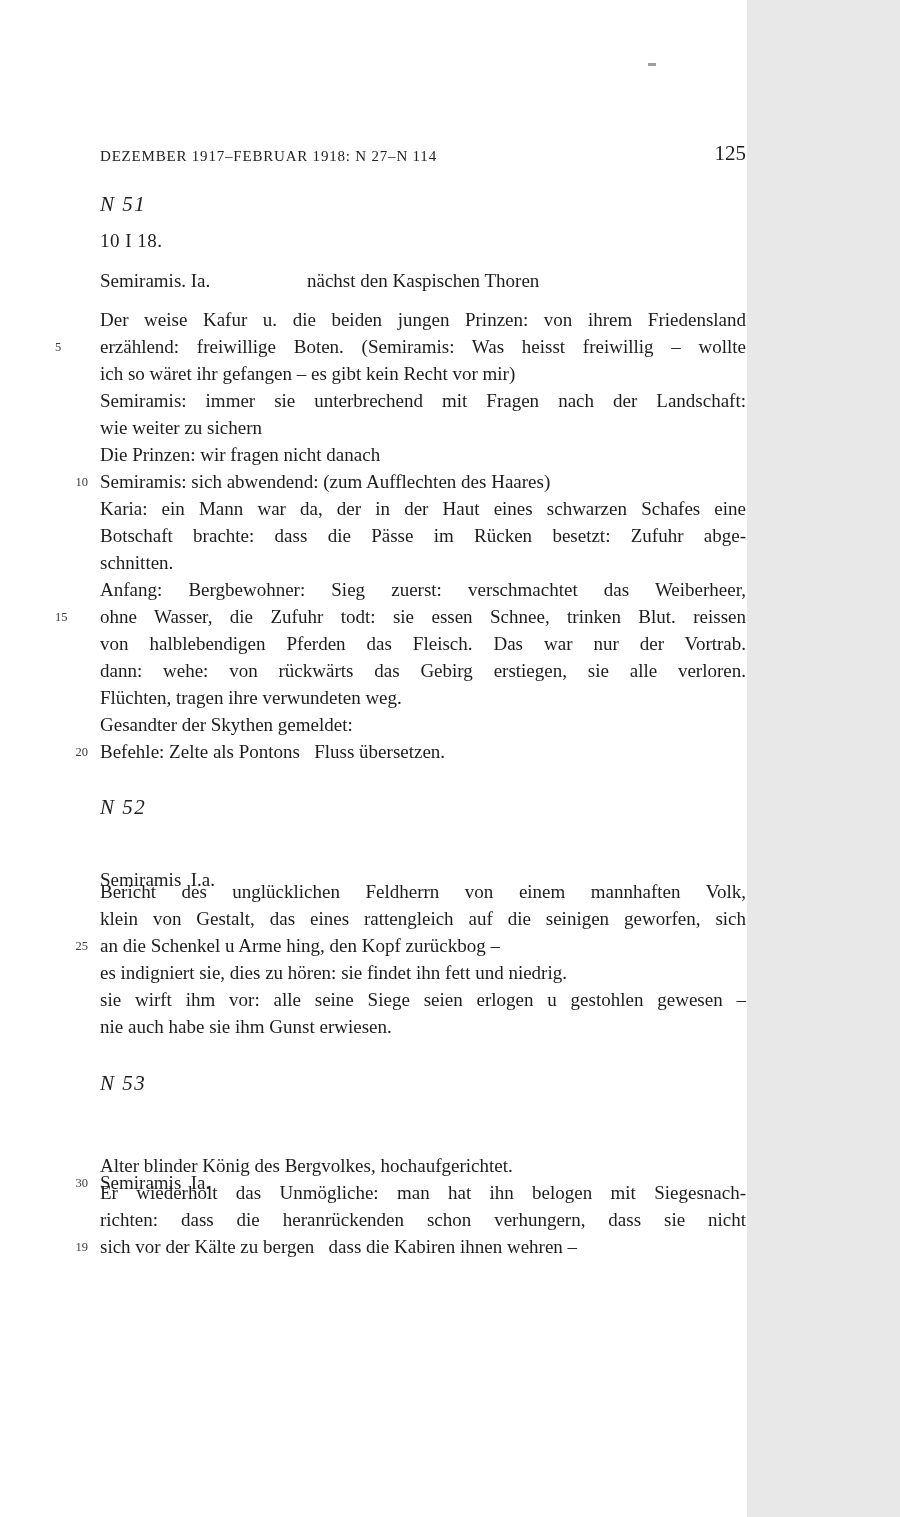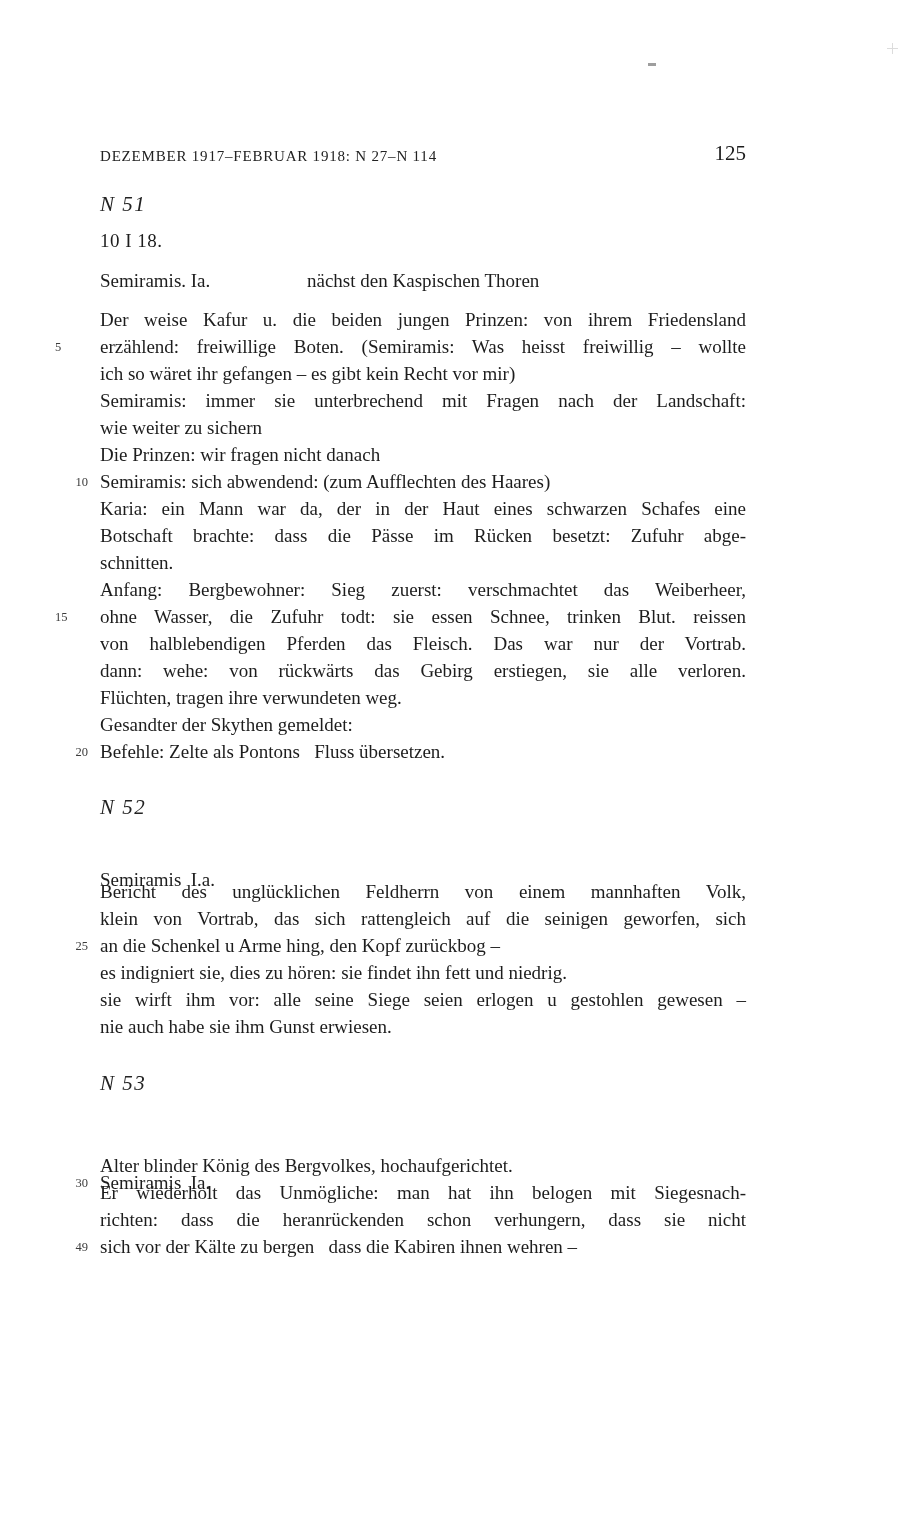--- a/index.html
+++ b/index.html
@@ -1,18 +1,18 @@
 <!DOCTYPE html>
 <html><head>
 <meta charset="utf-8">
 <style>
   html, body { margin: 0; padding: 0; background: #e8e8e8; }
   .page {
     position: relative;
-    width: 900px;
+    width: 747px;
     height: 1517px;
     background: #ffffff;
     font-family: "Liberation Serif", serif;
     color: #1d1d1d;
     overflow: hidden;
   }
   .abs { position: absolute; }
 
   
   .header { top: 146px; left: 100px; width: 646px; height: 30px; }
@@ -105,36 +105,36 @@
   <div class="abs" style="left:100px; top:795px;">
     <span class="sec-title">N 52</span>
   </div>
 
   <div class="abs line heading-line" style="left:100px; top:839px;">
     <span>Semiramis I.a.</span>
   </div>
 
   <div class="abs" style="left:100px; top:878px;">
     <div class="line j"><span class="lnum"></span><span>Bericht des unglücklichen Feldherrn von einem mannhaften Volk,</span></div>
-    <div class="line j"><span class="lnum"></span><span>klein von Vortrab, das sich rattengleich auf die seinigen geworfen, sich</span></div>
+    <div class="line j"><span class="lnum"></span><span>klein von Gestalt, das eines rattengleich auf die seinigen geworfen, sich</span></div>
     <div class="line"><span class="lnum">25</span><span>an die Schenkel u Arme hing, den Kopf zurückbog –</span></div>
     <div class="line"><span class="lnum"></span><span>es indigniert sie, dies zu hören: sie findet ihn fett und niedrig.</span></div>
     <div class="line j"><span class="lnum"></span><span>sie wirft ihm vor: alle seine Siege seien erlogen u gestohlen gewesen –</span></div>
     <div class="line"><span class="lnum"></span><span>nie auch habe sie ihm Gunst erwiesen.</span></div>
   </div>
 
   <div class="abs" style="left:100px; top:1071px;">
     <span class="sec-title">N 53</span>
   </div>
 
   <div class="abs line heading-line" style="left:100px; top:1115px;">
     <span class="lnum">30</span>
     <span>Semiramis Ia.</span>
   </div>
 
   <div class="abs" style="left:100px; top:1152px;">
     <div class="line"><span class="lnum"></span><span>Alter blinder König des Bergvolkes, hochaufgerichtet.</span></div>
     <div class="line j"><span class="lnum"></span><span>Er wiederholt das Unmögliche: man hat ihn belogen mit Siegesnach-</span></div>
     <div class="line j"><span class="lnum"></span><span>richten: dass die heranrückenden schon verhungern, dass sie nicht</span></div>
-    <div class="line"><span class="lnum">49</span><span>sich vor der Kälte zu bergen  dass die Kabiren ihnen wehren –</span></div>
+    <div class="line"><span class="lnum">19</span><span>sich vor der Kälte zu bergen  dass die Kabiren ihnen wehren –</span></div>
   </div>
 
 </div>
 
 </body></html>

